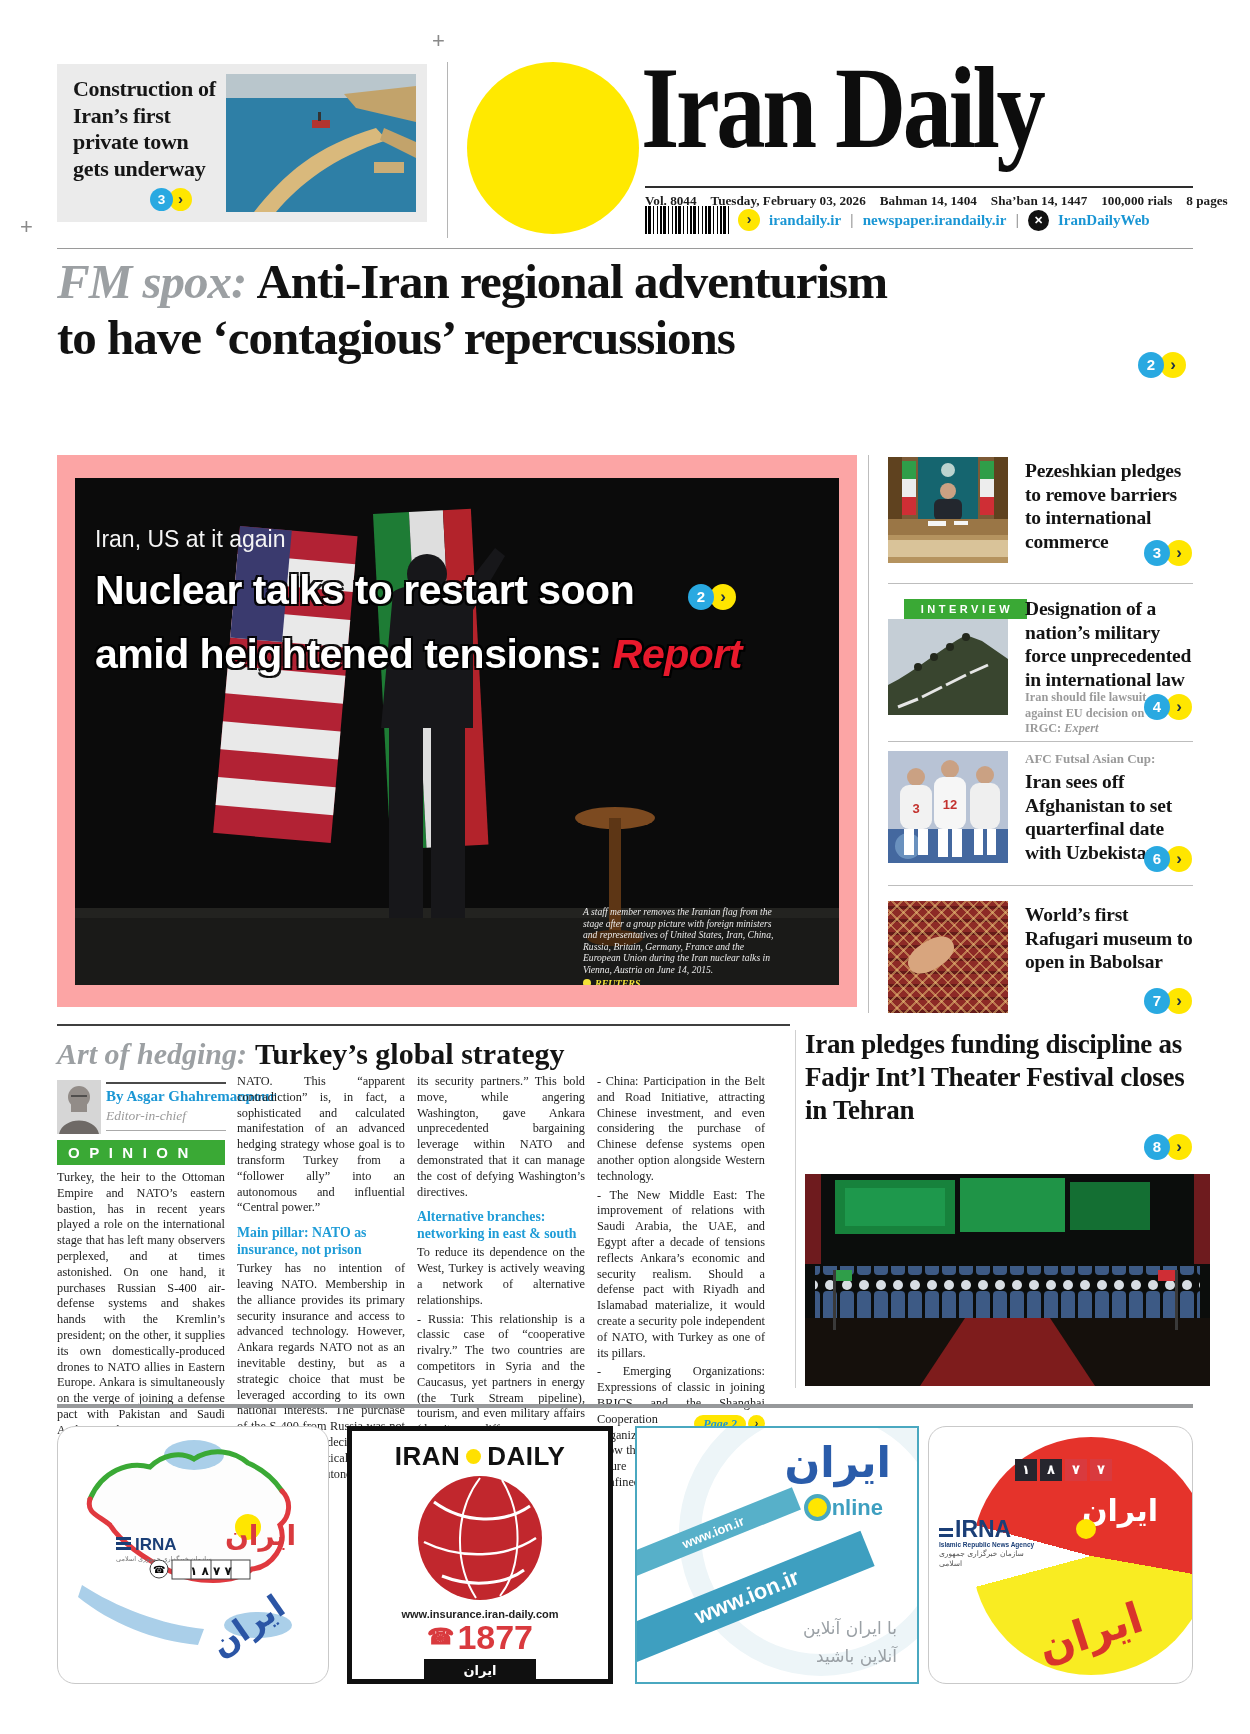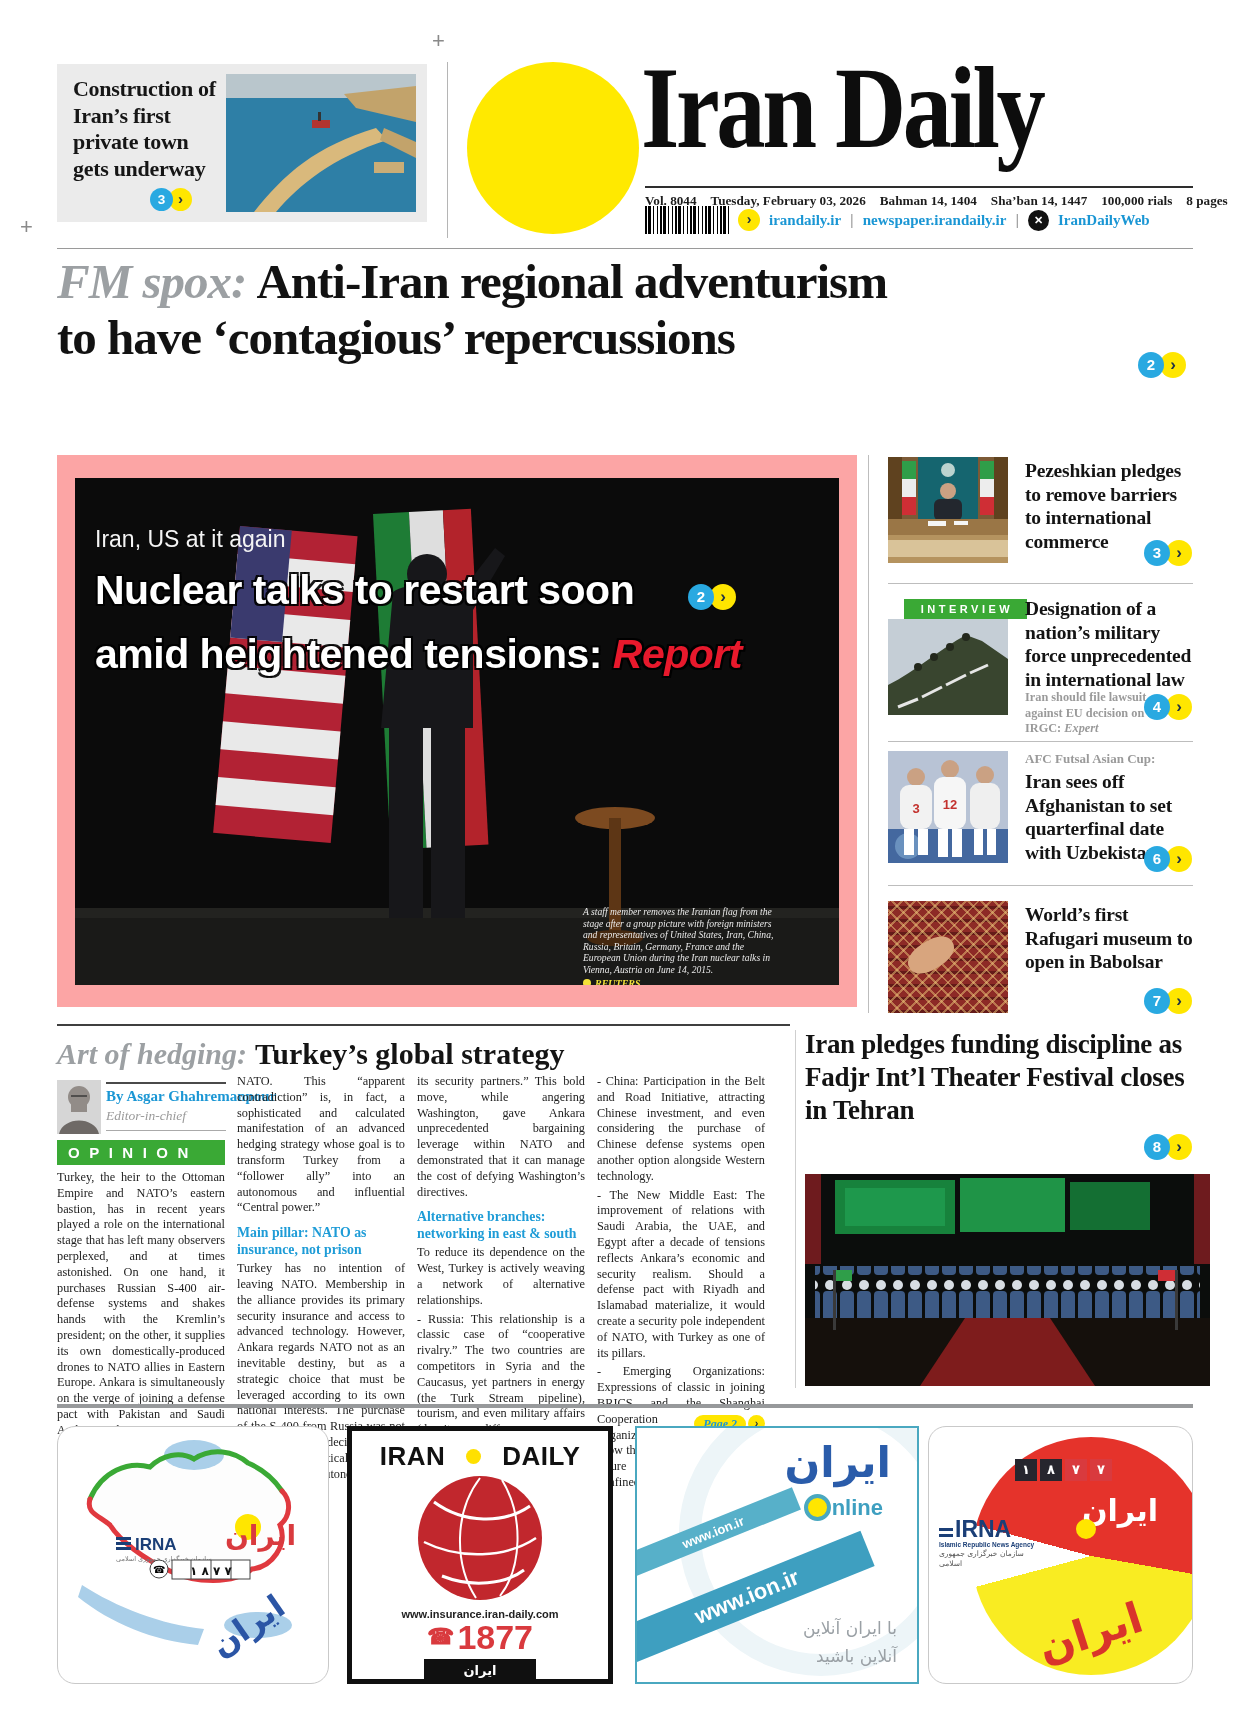--- a/index.html
+++ b/index.html
@@ -96,21 +96,21 @@
   .p2arr{width:17px;height:17px;border-radius:50%;background:#ffe600;color:#223344;text-align:center;
          font:700 11px/16px "Liberation Sans",sans-serif;margin-left:2px;}
 
   .bot-rule{left:57px;top:1404px;width:1136px;height:4px;background:#97999b;}
 
   
   .ad{top:1426px;height:258px;background:#fff;box-sizing:border-box;overflow:hidden;}
   .ad1{left:57px;width:272px;border:1px solid #c9c9c9;border-radius:18px;}
   .ad2{left:347px;width:266px;border:5px solid #101010;}
   .ad2 .inner{display:flex;flex-direction:column;align-items:center;padding-top:10px;}
-  .ad2-title{display:flex;align-items:center;gap:21px;font:900 26px "Liberation Sans",sans-serif;color:#111;letter-spacing:.5px;}
+  .ad2-title{display:flex;align-items:center;gap:6px;font:900 26px "Liberation Sans",sans-serif;color:#111;letter-spacing:.5px;}
   .ad2-dot{width:15px;height:15px;border-radius:50%;background:#ffe000;}
   .ad2-url{font:bold 11px "Liberation Sans",sans-serif;color:#222;margin-top:4px;}
   .ad2-phone{display:flex;align-items:center;gap:3px;font:bold 34px "Liberation Sans",sans-serif;color:#d93a3e;line-height:1;}
   .ad2-phicon{font-size:22px;}
   .ad2-foot{margin-top:5px;width:112px;height:24px;background:#101010;color:#fff;text-align:center;
             font:bold 13px/24px "DejaVu Sans",sans-serif;}
   .ad3{left:635px;width:284px;border:2px solid #4aa8c0;}
   .ion-ring{position:absolute;right:-46px;top:-36px;width:240px;height:240px;border-radius:50%;border:22px solid #edf5f8;}
   .ion-brand{position:absolute;right:26px;top:12px;font:bold 42px/46px "DejaVu Sans",sans-serif;color:#2a5caa;}
   .ion-online{position:absolute;right:34px;top:66px;display:flex;align-items:center;gap:1px;}

